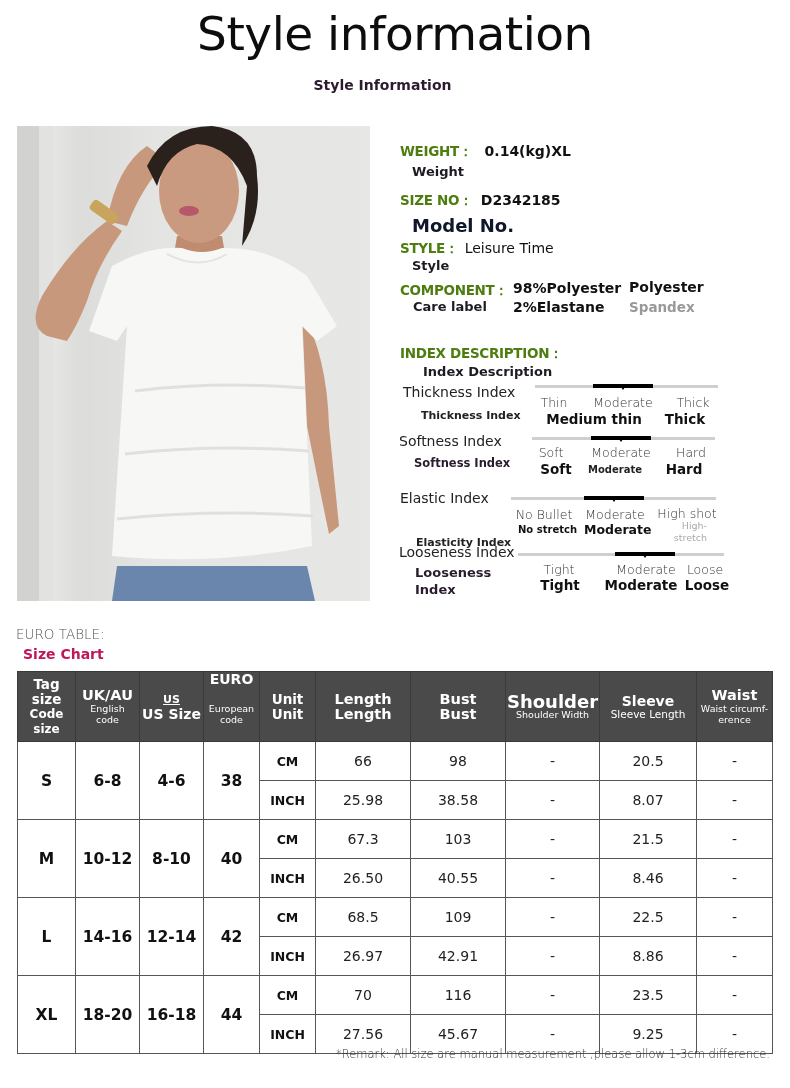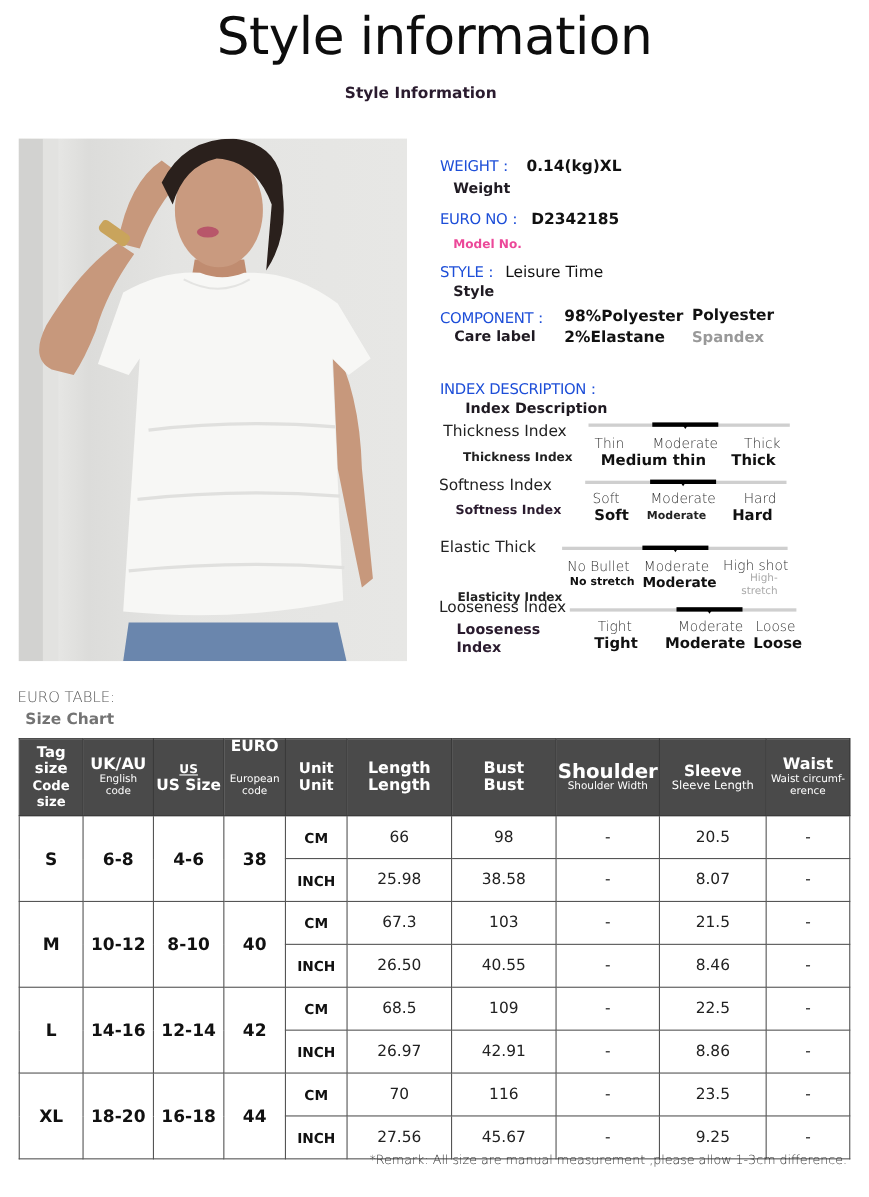--- a/index.html
+++ b/index.html
@@ -12,42 +12,42 @@
     font-family: "DejaVu Sans", sans-serif; font-size: 14px; font-weight: 700; color: #2a1b2e; }
 
   
   .photo { position: absolute; left: 17px; top: 126px; width: 353px; height: 475px; overflow: hidden;
     background: linear-gradient(90deg, #d9d9d7 0%, #e6e6e4 10%, #dcdcda 18%, #e4e4e2 40%, #e7e7e5 100%); }
   .photo svg { width: 100%; height: 100%; display: block; }
 
   
   .info { position: absolute; left: 400px; top: 140px; width: 390px; }
   .row { position: absolute; left: 0; white-space: nowrap; }
-  .lbl { font-family: "DejaVu Sans", sans-serif; font-size: 13.5px; color: #1d4ed8; font-weight: 400; letter-spacing: -0.3px; }
+  .lbl { font-family: "DejaVu Sans", sans-serif; font-size: 13.5px; color: #4d7c0f; font-weight: 700; letter-spacing: -0.3px; }
   .val { font-family: "DejaVu Sans", sans-serif; font-size: 14px; color: #111; font-weight: 700; }
   .val-plain { font-family: "DejaVu Sans", sans-serif; font-size: 14px; color: #111; }
   .sub { font-family: "DejaVu Sans", sans-serif; font-size: 13px; font-weight: 700; color: #1f1a22; }
-  .sub-sm { font-family: "DejaVu Sans", sans-serif; font-size: 11px; font-weight: 700; color: #ec4899; }
+  .sub-sm { font-family: "DejaVu Sans", sans-serif; font-size: 18px; font-weight: 700; color: #0f172a; }
   .grey-bold { font-family: "DejaVu Sans", sans-serif; font-size: 13.5px; font-weight: 700; color: #999; }
 
   
   .idx-title { position: absolute; font-family: "DejaVu Sans", sans-serif; font-size: 14px; color: #222; white-space: nowrap; }
   .idx-sub { position: absolute; font-family: "DejaVu Sans", sans-serif; font-size: 11px; font-weight: 700; color: #222; white-space: nowrap; }
   .track { position: absolute; height: 3px; background: #cfcfcf; }
   .track-fill { position: absolute; top: -1px; height: 4px; background: #000; }
   .track-fill::after { content: ""; position: absolute; left: 50%; top: 3px; margin-left: -2px;
     border-left: 2px solid transparent; border-right: 2px solid transparent; border-top: 3px solid #000; }
   .opt-en { position: absolute; font-family: "DejaVu Sans", sans-serif; font-size: 12.5px; color: #333; font-weight: 300; text-align: center; white-space: nowrap; }
   .opt-b { position: absolute; font-family: "DejaVu Sans", sans-serif; font-size: 13.5px; font-weight: 700; color: #111; text-align: center; white-space: nowrap; }
   .opt-sm { position: absolute; font-family: "DejaVu Sans", sans-serif; font-size: 10px; font-weight: 700; color: #222; text-align: center; white-space: nowrap; }
   .opt-grey { position: absolute; font-family: "DejaVu Sans", sans-serif; font-size: 9.5px; color: #aaa; text-align: right; line-height: 12px; }
 
   
   .size-lbl { position: absolute; left: 16px; top: 626px; font-family: "DejaVu Sans", sans-serif; font-size: 13.5px; color: #555; font-weight: 300; }
-  .size-sub { position: absolute; left: 23px; top: 646px; font-family: "DejaVu Sans", sans-serif; font-size: 14px; font-weight: 700; color: #737373; }
+  .size-sub { position: absolute; left: 23px; top: 646px; font-family: "DejaVu Sans", sans-serif; font-size: 14px; font-weight: 700; color: #be185d; }
 
   table.sizes { position: absolute; left: 17px; top: 671px; width: 755px; border-collapse: collapse; table-layout: fixed; }
   table.sizes th { background: #4a4a4a; color: #fff; border: 1px solid #3a3a3a; height: 53px; text-align: center; vertical-align: middle;
     font-family: "DejaVu Sans", sans-serif; font-weight: 700; line-height: 15px; }
   table.sizes th .h1 { display: block; font-size: 13.5px; }
   table.sizes th .h2 { display: block; font-size: 13.5px; }
   table.sizes th .hs { display: block; font-size: 9.5px; line-height: 11px; font-weight: 400; }
   table.sizes td { border: 1px solid #555; height: 39px; text-align: center; vertical-align: middle;
     font-family: "DejaVu Sans", sans-serif; font-size: 14px; color: #222; }
   table.sizes td.big { font-size: 15.5px; font-weight: 700; color: #111; }
@@ -94,21 +94,21 @@
 </div>
 
 <div class="info">
   <div class="row" style="top:2px;">
     <span class="lbl">WEIGHT：</span>
     <span class="val" style="margin-left:8px;">0.14(kg)XL</span>
   </div>
   <div class="row sub" style="top:24px; left:12px;">Weight</div>
 
   <div class="row" style="top:51px;">
-    <span class="lbl">EURO NO：</span>
+    <span class="lbl">SIZE NO：</span>
     <span class="val" style="margin-left:4px;">D2342185</span>
   </div>
   <div class="row sub-sm" style="top:75px; left:12px;">Model No.</div>
 
   <div class="row" style="top:99px;">
     <span class="lbl">STYLE：</span>
     <span class="val-plain" style="margin-left:2px;">Leisure Time</span>
   </div>
   <div class="row sub" style="top:118px; left:12px;">Style</div>
 
@@ -146,21 +146,21 @@
   </div>
   <div class="opt-en" style="left:536px; top:445px; width:30px;">Soft</div>
   <div class="opt-en" style="left:588px; top:445px; width:66px;">Moderate</div>
   <div class="opt-en" style="left:672px; top:445px; width:38px;">Hard</div>
   <div class="opt-b" style="left:539px; top:461px; width:34px;">Soft</div>
   <div class="opt-sm" style="left:588px; top:464px; width:52px;">Moderate</div>
   <div class="opt-b" style="left:665px; top:461px; width:38px;">Hard</div>
 </div>
 
 <div>
-  <div class="idx-title" style="left:400px; top:490px;">Elastic Thick</div>
+  <div class="idx-title" style="left:400px; top:490px;">Elastic Index</div>
   <div class="idx-sub" style="left:416px; top:536px;">Elasticity Index</div>
   <div class="track" style="left:511px; top:497px; width:205px;">
     <div class="track-fill" style="left:73px; width:60px;"></div>
   </div>
   <div class="opt-en" style="left:513px; top:507px; width:62px;">No Bullet</div>
   <div class="opt-en" style="left:584px; top:507px; width:62px;">Moderate</div>
   <div class="opt-en" style="left:654px; top:506px; width:66px;">High shot</div>
   <div class="opt-b" style="left:511px; top:524px; width:66px; font-size:10px;text-align:right;">No stretch</div>
   <div class="opt-b" style="left:584px; top:522px; width:62px; font-size:12.5px;">Moderate</div>
   <div class="opt-grey" style="left:665px; top:520px; width:42px;">High-stretch</div>

